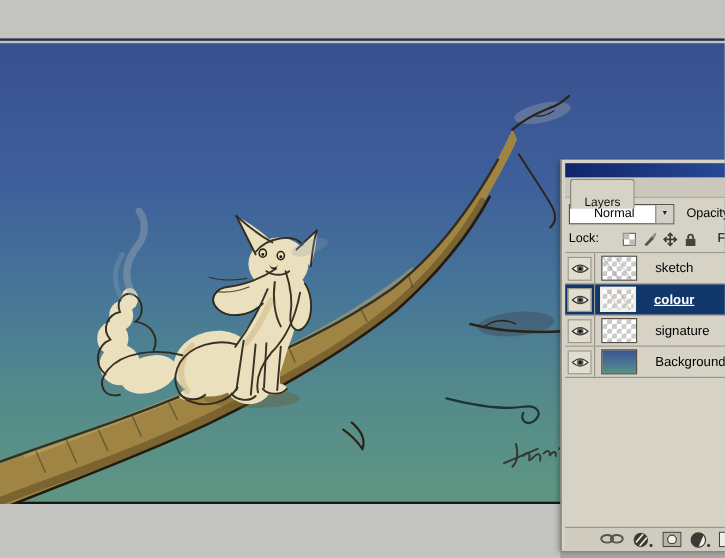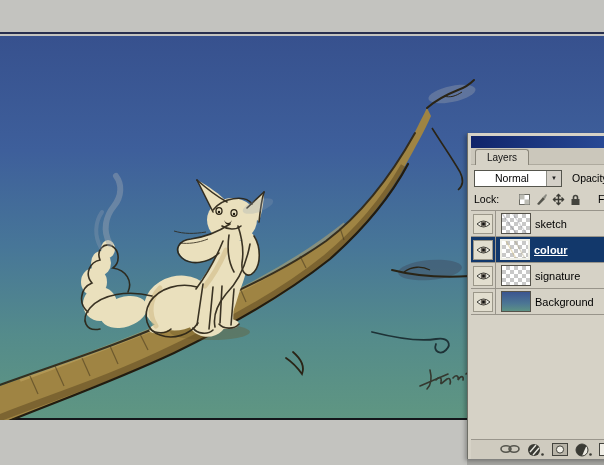--- a/index.html
+++ b/index.html
@@ -18,21 +18,21 @@
     border-bottom:2px solid #14161a;}
   .canvas svg{display:block;}
 
   
   .panel{position:absolute;left:467px;top:133px;width:160px;height:326px;z-index:10;
     background:#d6d2c6;border-left:1px solid #6e6e66;padding:3px 0 0 3px;
     display:flex;flex-direction:column;box-shadow:-2px 2px 4px rgba(0,0,0,.28);}
   .panel-under{position:absolute;left:467px;top:459px;width:137px;height:6px;background:#a5a5a1;z-index:9;}
   .p-titlebar{height:12px;background:linear-gradient(90deg,#10246a,#2c4f9c);flex:0 0 auto;}
   .p-tabs{height:17px;background:#cbc7bb;position:relative;border-bottom:1px solid #aeaa9e;flex:0 0 auto;}
-  .tab-active{position:absolute;left:4px;top:1px;height:16px;padding:0 11px;background:#d6d2c6;
+  .tab-active{position:absolute;left:4px;top:1px;height:16px;padding:12px 11px;background:#d6d2c6;
     border:1px solid #8a867a;border-bottom:none;border-radius:3px 3px 0 0;
     font-size:10px;line-height:15px;color:#111;}
   .p-controls{flex:0 0 auto;padding:3px 0 2px 3px;}
   .blend-row{display:flex;align-items:center;height:20px;margin-bottom:2px;white-space:nowrap;}
   .dropdown{width:88px;height:17px;background:#fff;border:1px solid #55554d;
     display:flex;align-items:stretch;}
   .dd-value{flex:1;font-size:10.5px;line-height:15px;padding-left:20px;color:#000;overflow:hidden;}
   .dd-btn{width:15px;background:#d4d0c8;border-left:1px solid #8c8c84;color:#222;
     font-size:6px;display:flex;align-items:center;justify-content:center;}
   .opacity-label{font-size:10.5px;color:#000;margin-left:10px;}
@@ -52,21 +52,21 @@
     background-color:#fff;position:relative;
     background-image:linear-gradient(45deg,#c8c8c8 25%,transparent 25%,transparent 75%,#c8c8c8 75%),
                      linear-gradient(45deg,#c8c8c8 25%,transparent 25%,transparent 75%,#c8c8c8 75%);
     background-size:8px 8px;background-position:0 0,4px 4px;}
   .selected .thumb{border:2px solid #efefe7;margin-left:4px;}
   .thumb.t-sketch::after{content:"";position:absolute;inset:0;
     background:linear-gradient(55deg,transparent 30%,rgba(110,110,125,.38) 33%,transparent 37%,transparent 55%,rgba(110,110,125,.3) 58%,transparent 62%);}
   .thumb.t-colour::after{content:"";position:absolute;inset:0;
     background:linear-gradient(60deg,transparent 35%,rgba(205,185,120,.5) 38%,transparent 43%,transparent 60%,rgba(160,150,110,.4) 63%,transparent 68%);}
   .thumb.t-bg{background:linear-gradient(180deg,#3b5590 0%,#4c7694 60%,#5c9184 100%);}
-  .layer-name{font-size:11px;color:#000;margin-left:4px;white-space:nowrap;}
+  .layer-name{font-size:11px;color:#000;margin-left:15px;white-space:nowrap;}
   .selected .layer-name{color:#fff;font-weight:bold;text-decoration:underline;}
   .layer-name.italic{}
 
   .p-filler{flex:1 1 auto;background:#d6d2c6;}
   .p-bottombar{flex:0 0 20px;background:#cfcbbf;border-top:1px solid #9a968c;
     display:flex;align-items:center;position:relative;}
   .bb-ico{position:absolute;top:3px;display:inline-flex;}
 </style>
 </head>
 <body>

